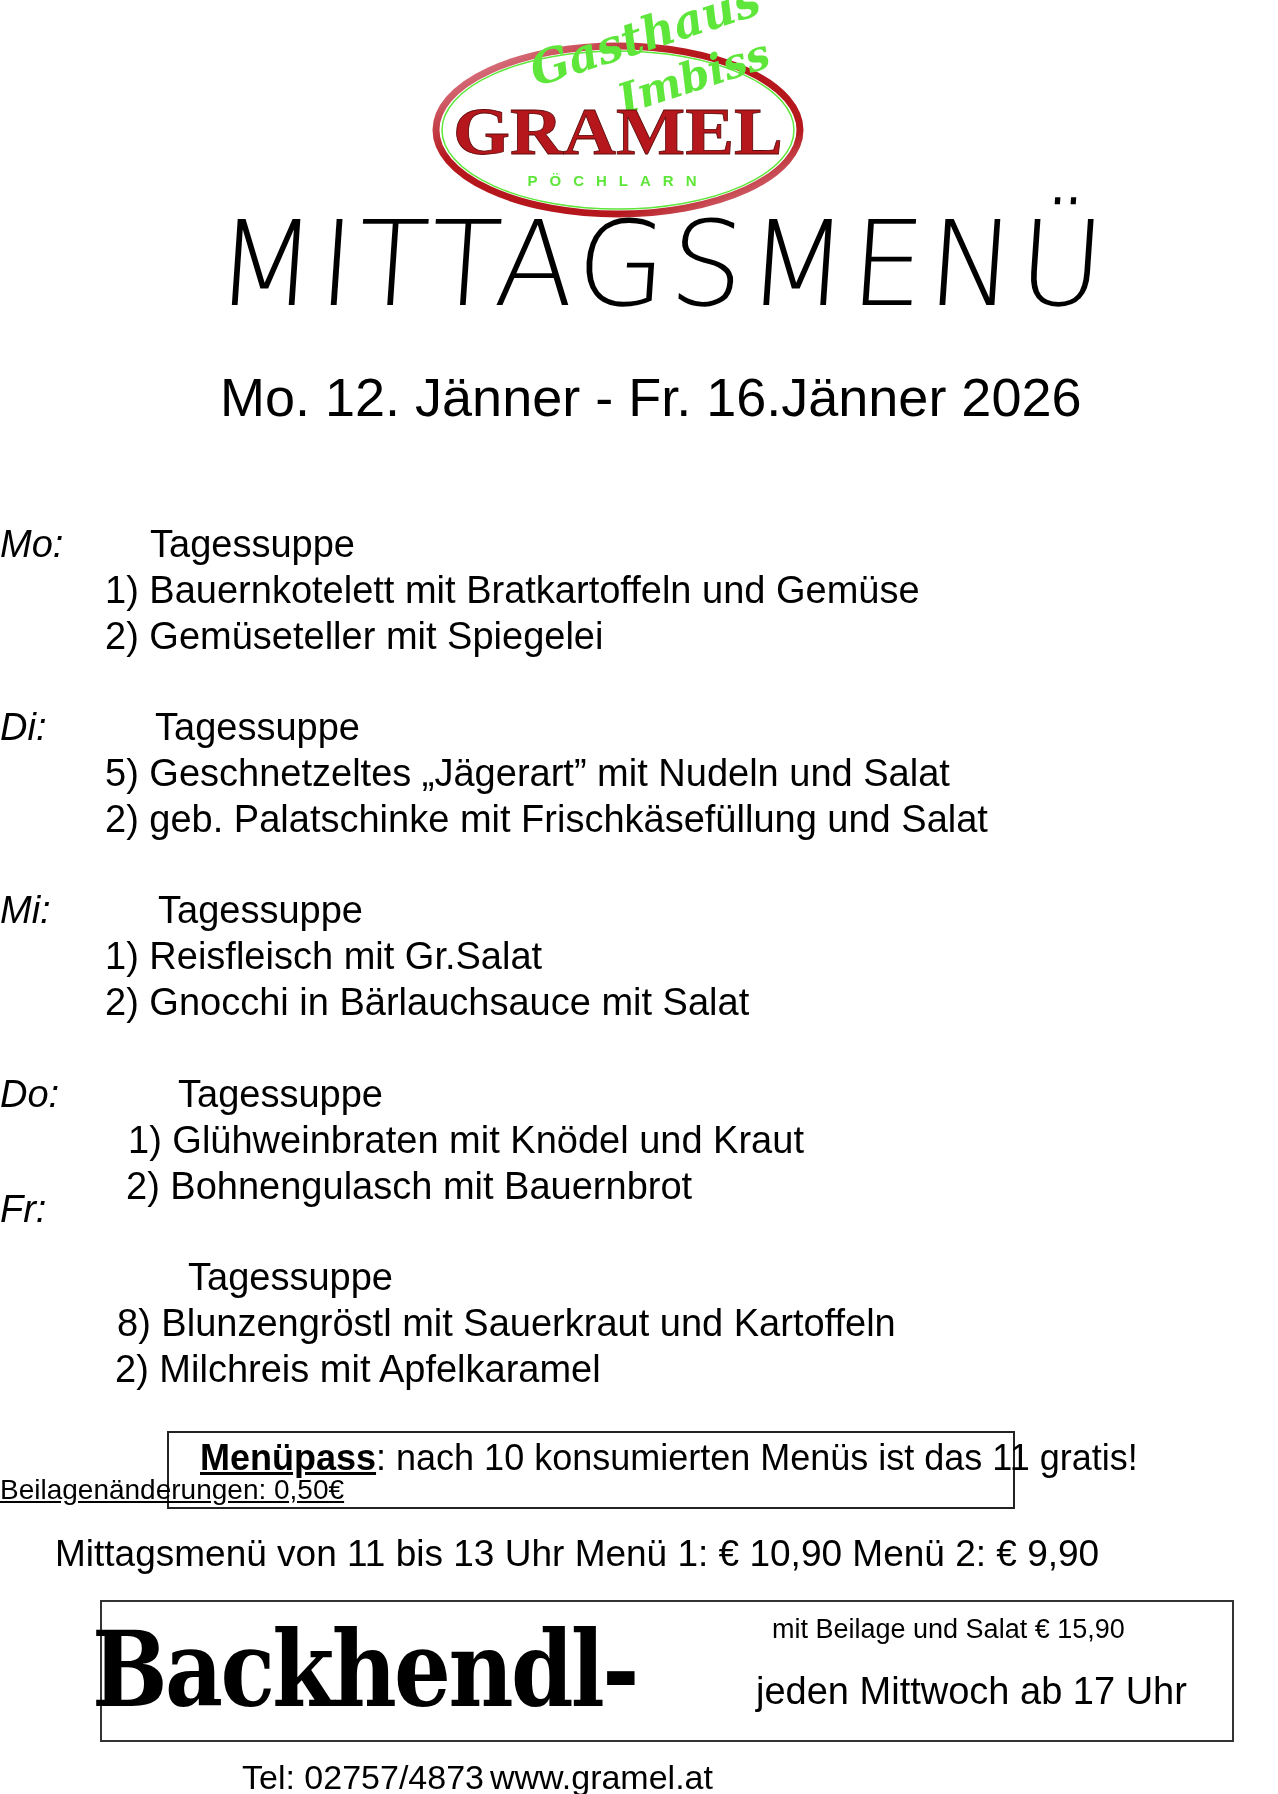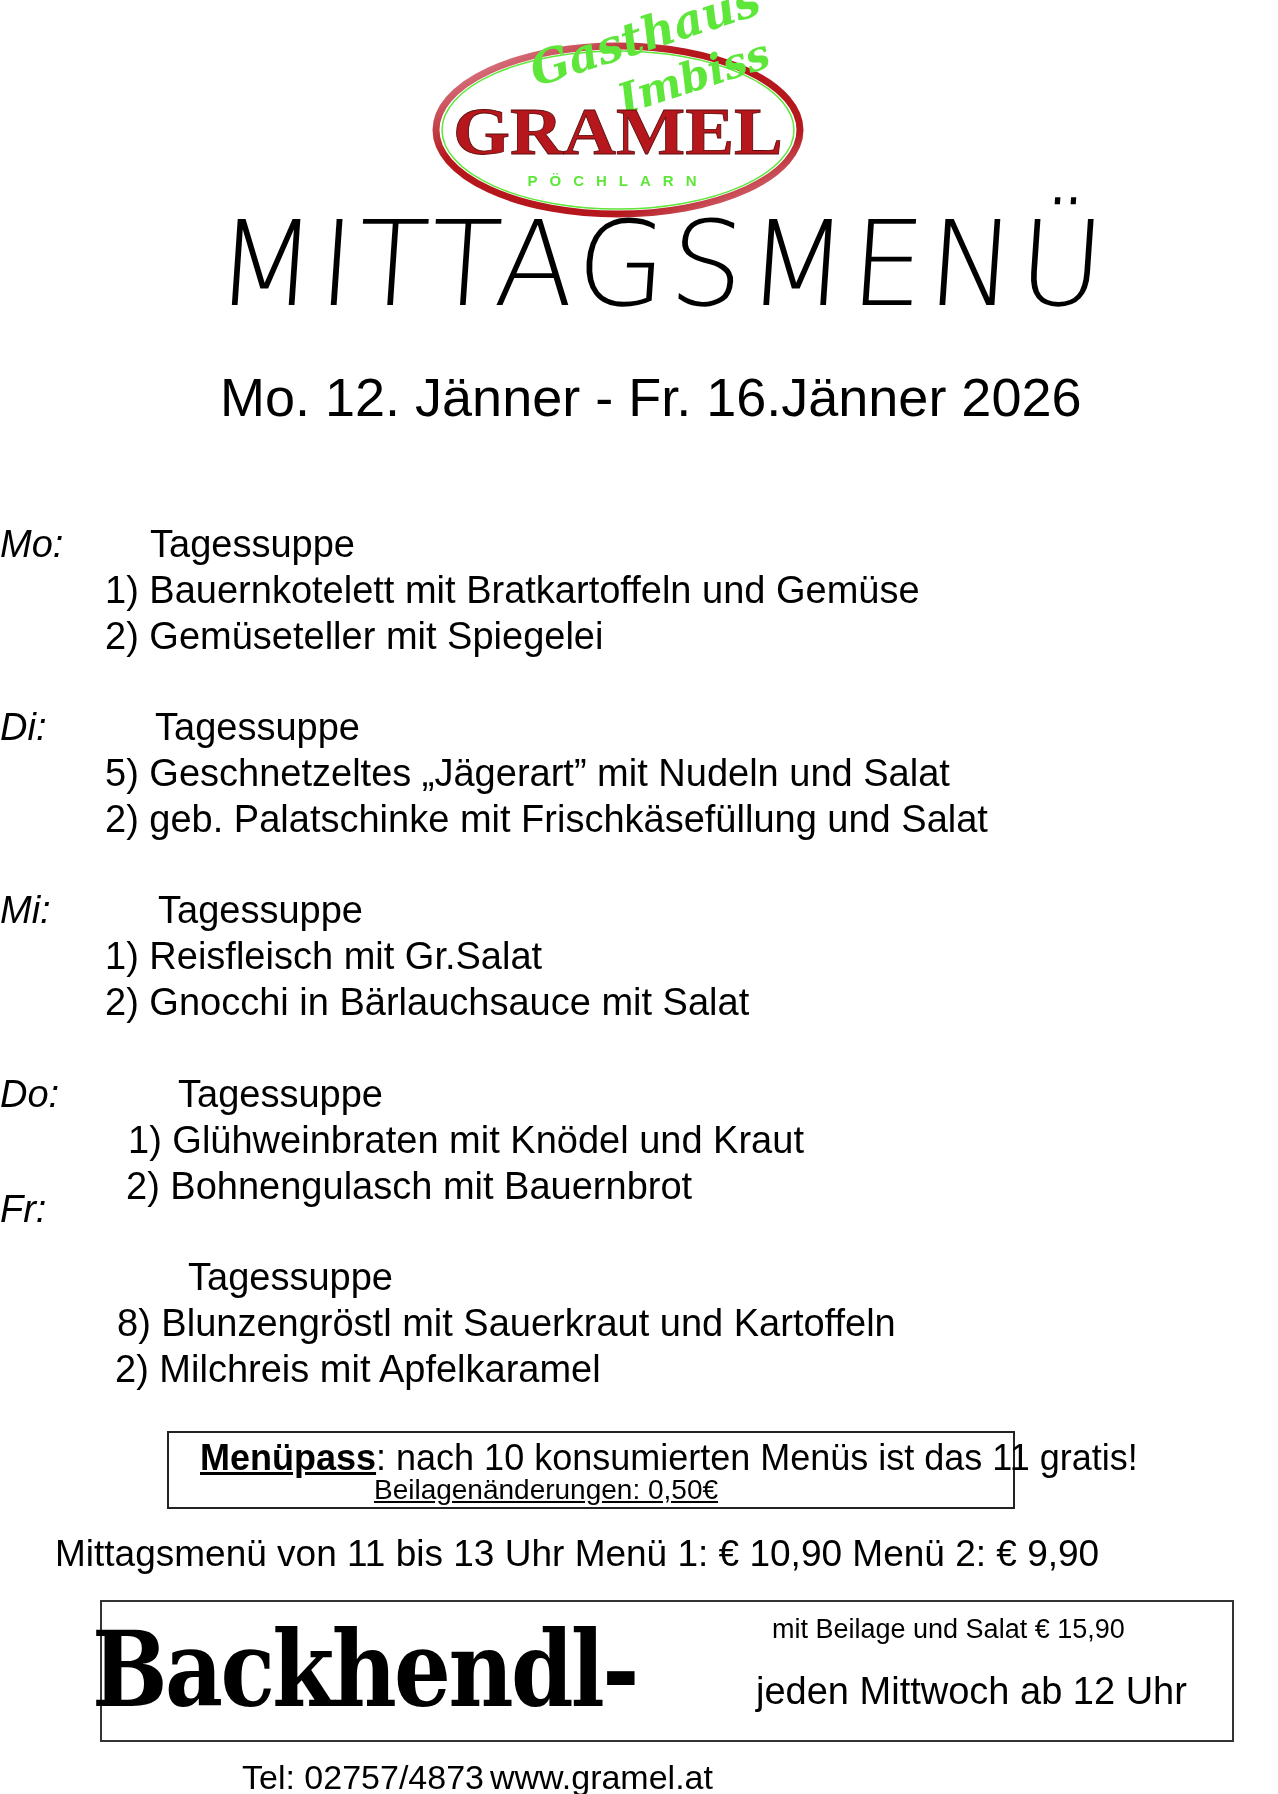--- a/index.html
+++ b/index.html
@@ -19,22 +19,22 @@
 
   
   .day-label, .menu-line { font-size: 38px; line-height: 1; }
   .day-label { left: 0; font-style: italic; }
 
   
   .notice-box { left: 167px; top: 1431px; width: 848px; height: 78px;
                 border: 2px solid #222; box-sizing: border-box; }
   .notice-1 { left: 200px; top: 1440px; font-size: 36px; line-height: 1; }
   .notice-1 b { text-decoration: underline; }
-  .notice-2 { left: 0; width: 1060px; text-align: center; top: 1476px; font-size: 28px; line-height: 1;
-              text-decoration: underline; margin-left: 16px; }
+  .notice-2 { left: 0; width: 1060px; top: 1476px; font-size: 28px; line-height: 1;
+              text-decoration: underline; }
 
   .prices { left: 55px; top: 1535px; font-size: 37px; line-height: 1; }
 
   
   .bh-box { left: 100px; top: 1600px; width: 1134px; height: 142px;
             border: 2px solid #333; box-sizing: border-box; }
   .bh-title { left: 92px; top: 1618px; font-family: "DejaVu Serif", serif; font-weight: 900;
               font-size: 104px; line-height: 1; letter-spacing: -3px;
               transform: scaleX(0.86); transform-origin: left top; }
   .bh-side { left: 772px; top: 1616px; font-size: 27px; line-height: 1; }
@@ -95,16 +95,16 @@
 
 <div class="abs notice-box"></div>
 <div class="abs notice-1"><b>Menüpass</b><span>: nach 10 konsumierten Menüs ist das 11 gratis!</span></div>
 <div class="abs notice-2">Beilagenänderungen: 0,50€</div>
 
 <div class="abs prices">Mittagsmenü von 11 bis 13 Uhr   Menü 1: € 10,90 Menü 2: € 9,90</div>
 
 <div class="abs bh-box"></div>
 <div class="abs bh-title">Backhendl-</div>
 <div class="abs bh-side">mit Beilage und Salat € 15,90</div>
-<div class="abs bh-when">jeden Mittwoch ab 12 Uhr</div>
+<div class="abs bh-when">jeden Mittwoch ab 17 Uhr</div>
 
 <div class="abs tel">Tel: 02757/4873</div>
 <div class="abs web">www.gramel.at</div>
 
 </body></html>

